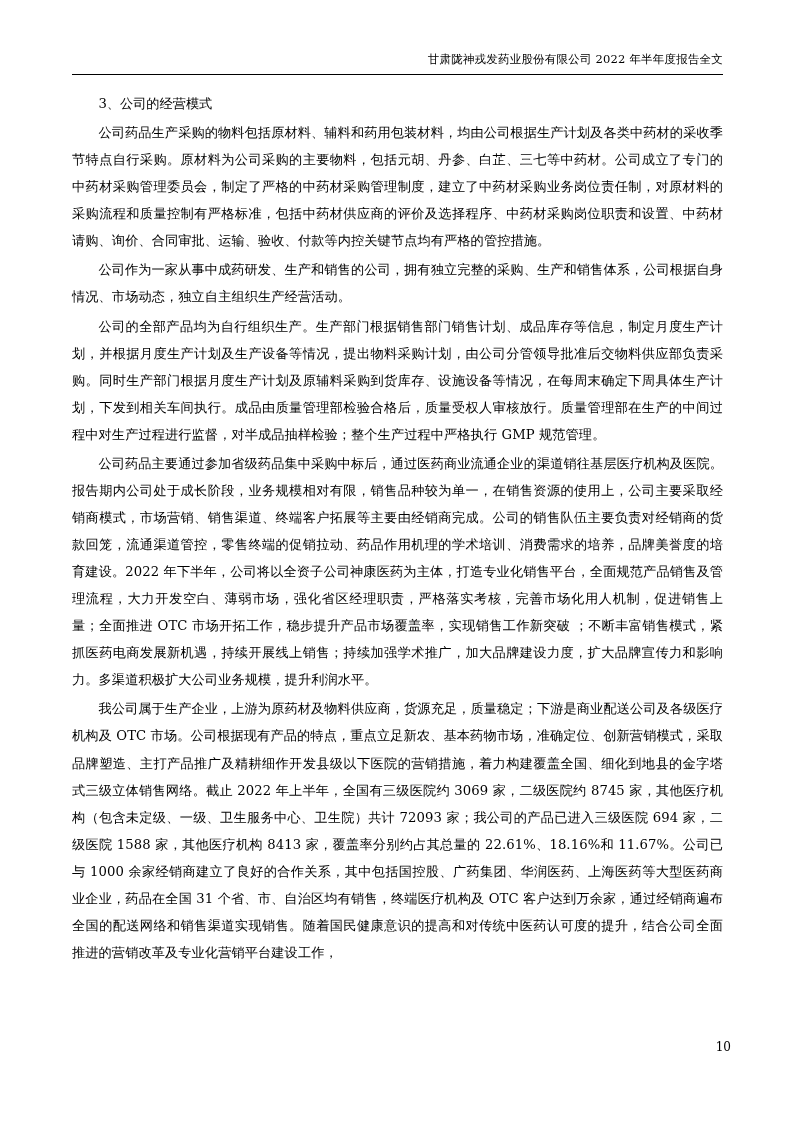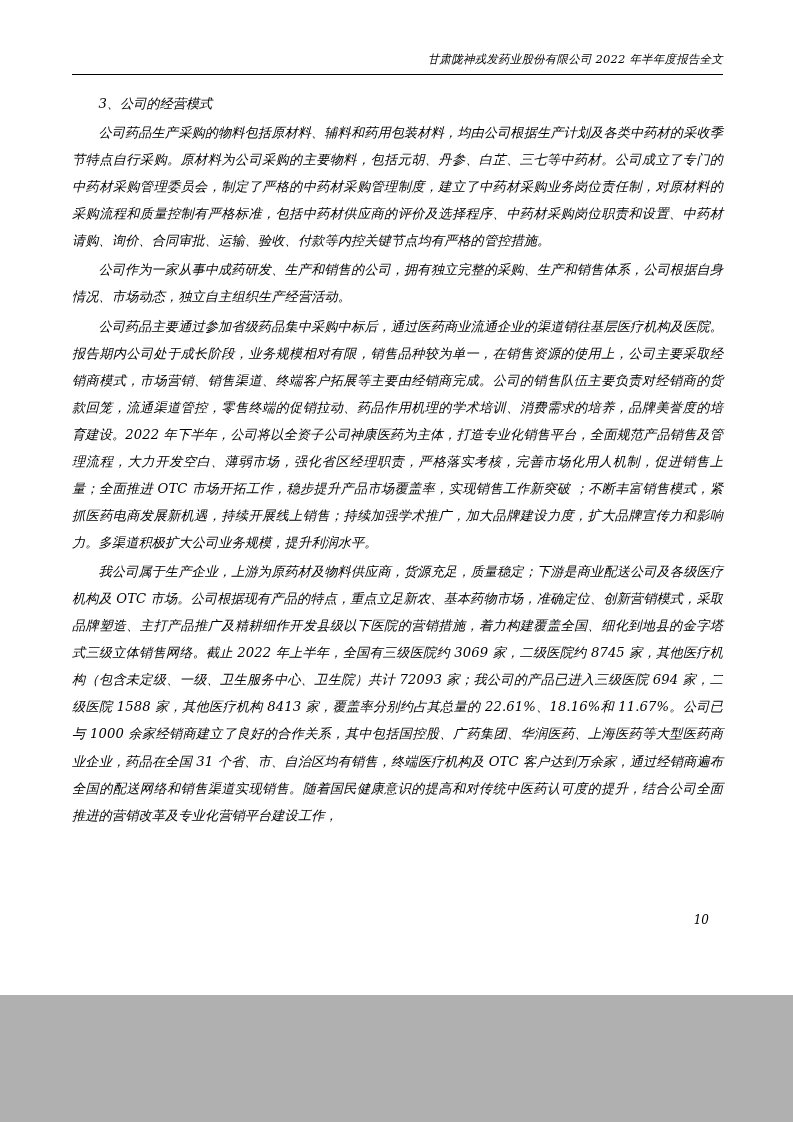--- a/index.html
+++ b/index.html
@@ -3,28 +3,27 @@
 <meta charset="utf-8">
 <style>
   html, body {
     margin: 0;
     padding: 0;
     background: #b0b0b0;
   }
   .page {
     position: relative;
     width: 793px;
-    height: 995px;
+    height: 1122px;
     background: #ffffff;
     margin: 0 auto;
     box-sizing: border-box;
     font-family: "DejaVu Serif", "Liberation Serif", serif;
     color: #000000;
     overflow: hidden;
-    font-style: italic;
   }
   .content {
     position: absolute;
     left: 72px;
     right: 70px;
     top: 52px;
   }
   .header-line {
     text-align: right;
     font-size: 11.5px;
@@ -50,35 +49,36 @@
   }
   p.heading {
     font-size: 13.2px;
     line-height: 2.05;
     margin: 15px 0 2px 0;
     text-indent: 2em;
     font-weight: normal;
   }
   .page-number {
     position: absolute;
-    right: 84px;
+    right: 62px;
     bottom: 68px;
     font-size: 12px;
     font-family: "DejaVu Serif", "Liberation Serif", serif;
   }
 </style>
 </head>
 <body>
 
 <div class="page">
   <div class="content">
     <div class="header-line">甘肃陇神戎发药业股份有限公司 2022 年半年度报告全文</div>
     <div class="header-rule"></div>
 
     <p class="heading">3、公司的经营模式</p>
     <p class="body indent">公司药品生产采购的物料包括原材料、辅料和药用包装材料，均由公司根据生产计划及各类中药材的采收季节特点自行采购。原材料为公司采购的主要物料，包括元胡、丹参、白芷、三七等中药材。公司成立了专门的中药材采购管理委员会，制定了严格的中药材采购管理制度，建立了中药材采购业务岗位责任制，对原材料的采购流程和质量控制有严格标准，包括中药材供应商的评价及选择程序、中药材采购岗位职责和设置、中药材请购、询价、合同审批、运输、验收、付款等内控关键节点均有严格的管控措施。</p>
     <p class="body indent">公司作为一家从事中成药研发、生产和销售的公司，拥有独立完整的采购、生产和销售体系，公司根据自身情况、市场动态，独立自主组织生产经营活动。</p>
+    <p class="body indent">公司的全部产品均为自行组织生产。生产部门根据销售部门销售计划、成品库存等信息，制定月度生产计划，并根据月度生产计划及生产设备等情况，提出物料采购计划，由公司分管领导批准后交物料供应部负责采购。同时生产部门根据月度生产计划及原辅料采购到货库存、设施设备等情况，在每周末确定下周具体生产计划，下发到相关车间执行。成品由质量管理部检验合格后，质量受权人审核放行。质量管理部在生产的中间过程中对生产过程进行监督，对半成品抽样检验；整个生产过程中严格执行 GMP 规范管理。</p>
     <p class="body indent">公司药品主要通过参加省级药品集中采购中标后，通过医药商业流通企业的渠道销往基层医疗机构及医院。报告期内公司处于成长阶段，业务规模相对有限，销售品种较为单一，在销售资源的使用上，公司主要采取经销商模式，市场营销、销售渠道、终端客户拓展等主要由经销商完成。公司的销售队伍主要负责对经销商的货款回笼，流通渠道管控，零售终端的促销拉动、药品作用机理的学术培训、消费需求的培养，品牌美誉度的培育建设。2022 年下半年，公司将以全资子公司神康医药为主体，打造专业化销售平台，全面规范产品销售及管理流程，大力开发空白、薄弱市场，强化省区经理职责，严格落实考核，完善市场化用人机制，促进销售上量；全面推进 OTC 市场开拓工作，稳步提升产品市场覆盖率，实现销售工作新突破 ；不断丰富销售模式，紧抓医药电商发展新机遇，持续开展线上销售；持续加强学术推广，加大品牌建设力度，扩大品牌宣传力和影响力。多渠道积极扩大公司业务规模，提升利润水平。</p>
     <p class="body indent">我公司属于生产企业，上游为原药材及物料供应商，货源充足，质量稳定；下游是商业配送公司及各级医疗机构及 OTC 市场。公司根据现有产品的特点，重点立足新农、基本药物市场，准确定位、创新营销模式，采取品牌塑造、主打产品推广及精耕细作开发县级以下医院的营销措施，着力构建覆盖全国、细化到地县的金字塔式三级立体销售网络。截止 2022 年上半年，全国有三级医院约 3069 家，二级医院约 8745 家，其他医疗机构（包含未定级、一级、卫生服务中心、卫生院）共计 72093 家；我公司的产品已进入三级医院 694 家，二级医院 1588 家，其他医疗机构 8413 家，覆盖率分别约占其总量的 22.61%、18.16%和 11.67%。公司已与 1000 余家经销商建立了良好的合作关系，其中包括国控股、广药集团、华润医药、上海医药等大型医药商业企业，药品在全国 31 个省、市、自治区均有销售，终端医疗机构及 OTC 客户达到万余家，通过经销商遍布全国的配送网络和销售渠道实现销售。随着国民健康意识的提高和对传统中医药认可度的提升，结合公司全面推进的营销改革及专业化营销平台建设工作，</p>
   </div>
 
   <div class="page-number">10</div>
 </div>
 
 </body></html>

